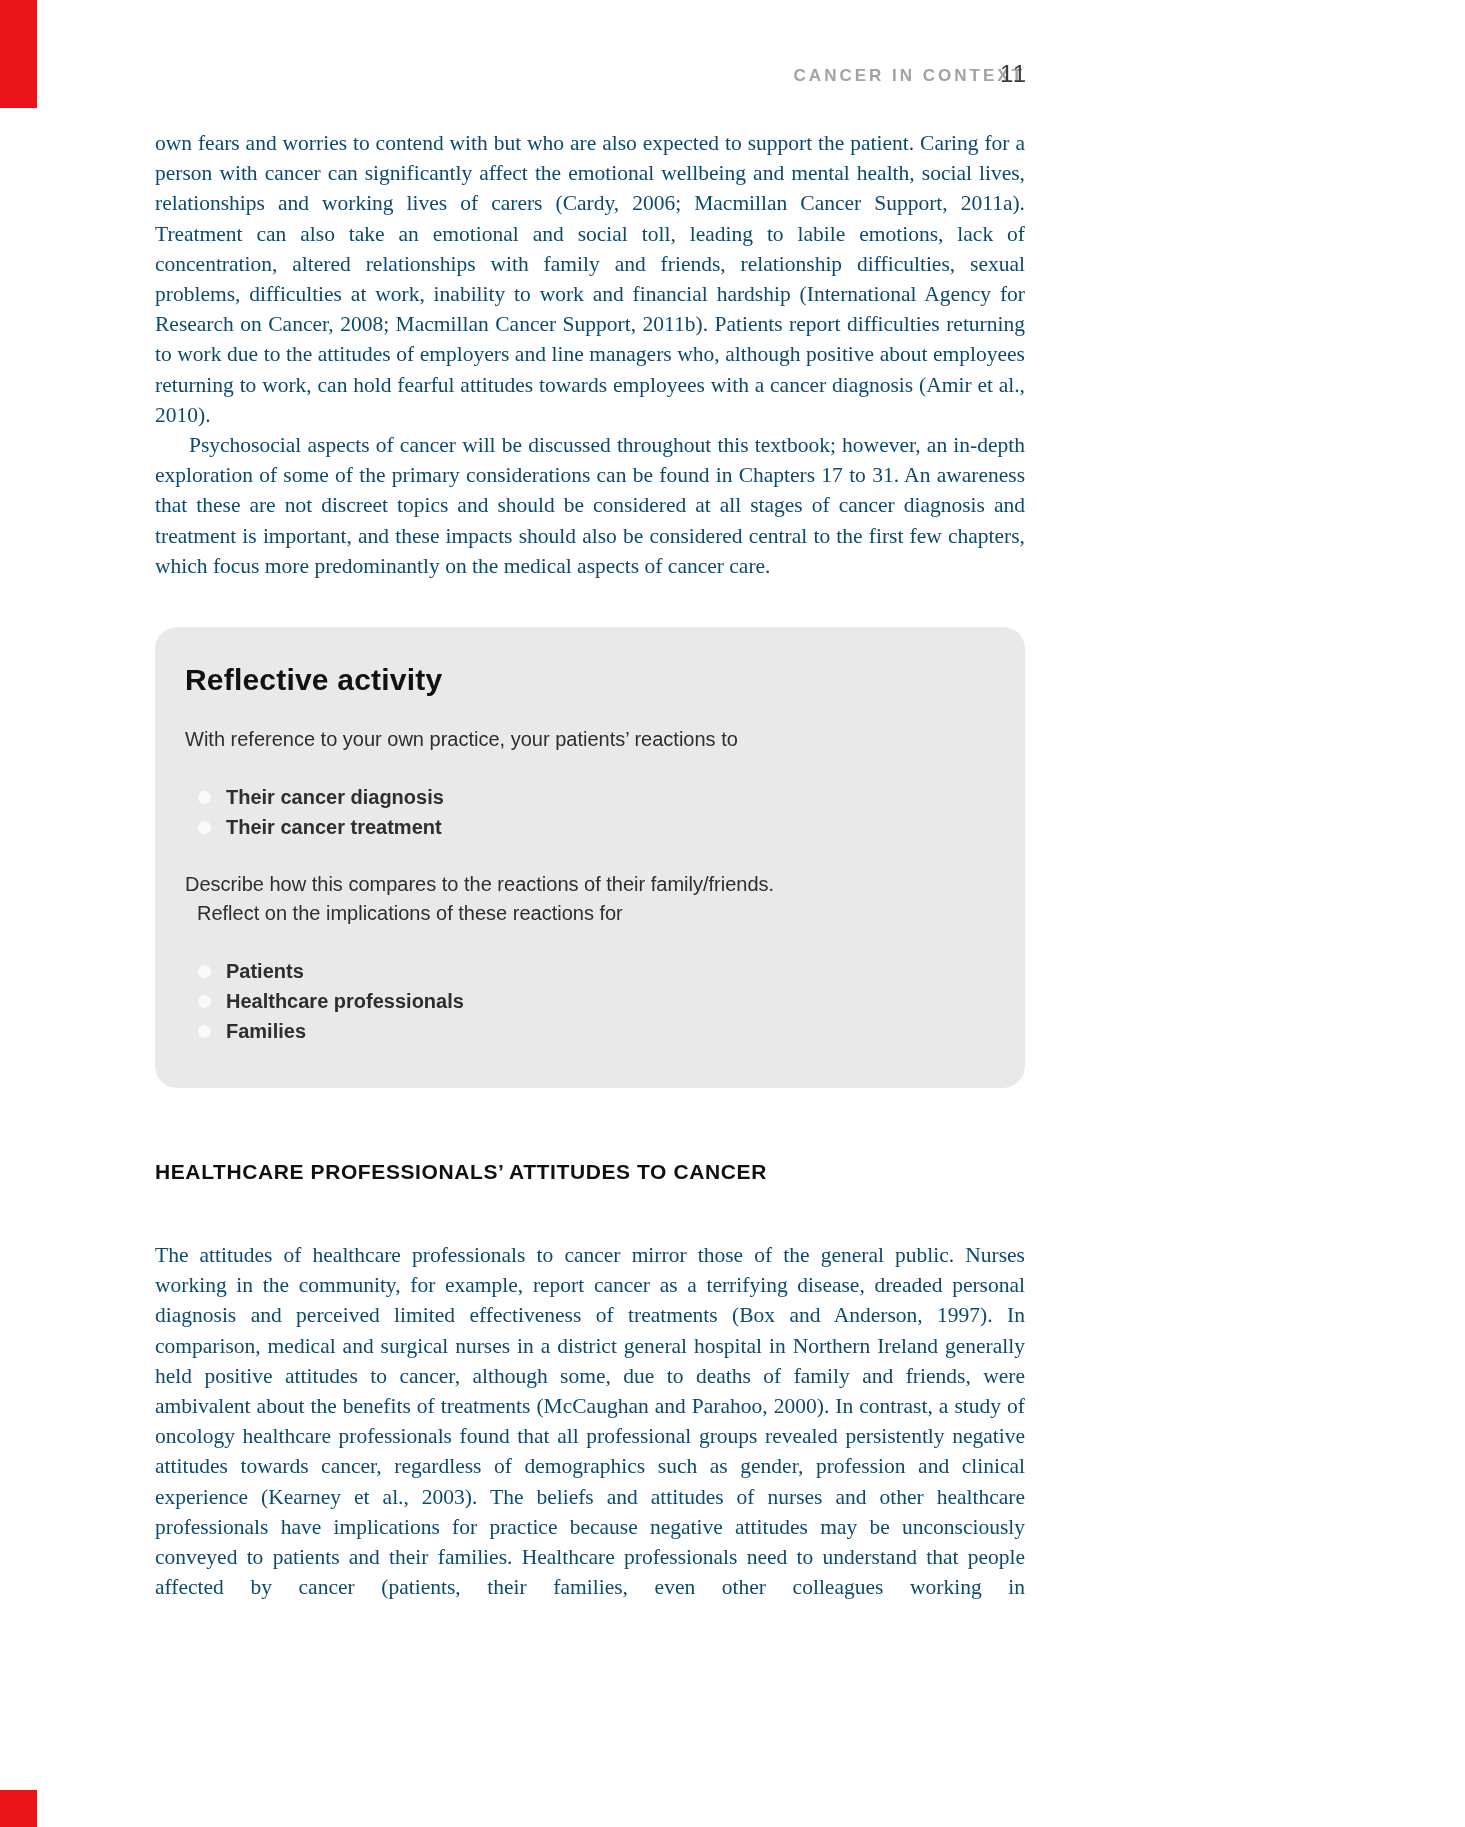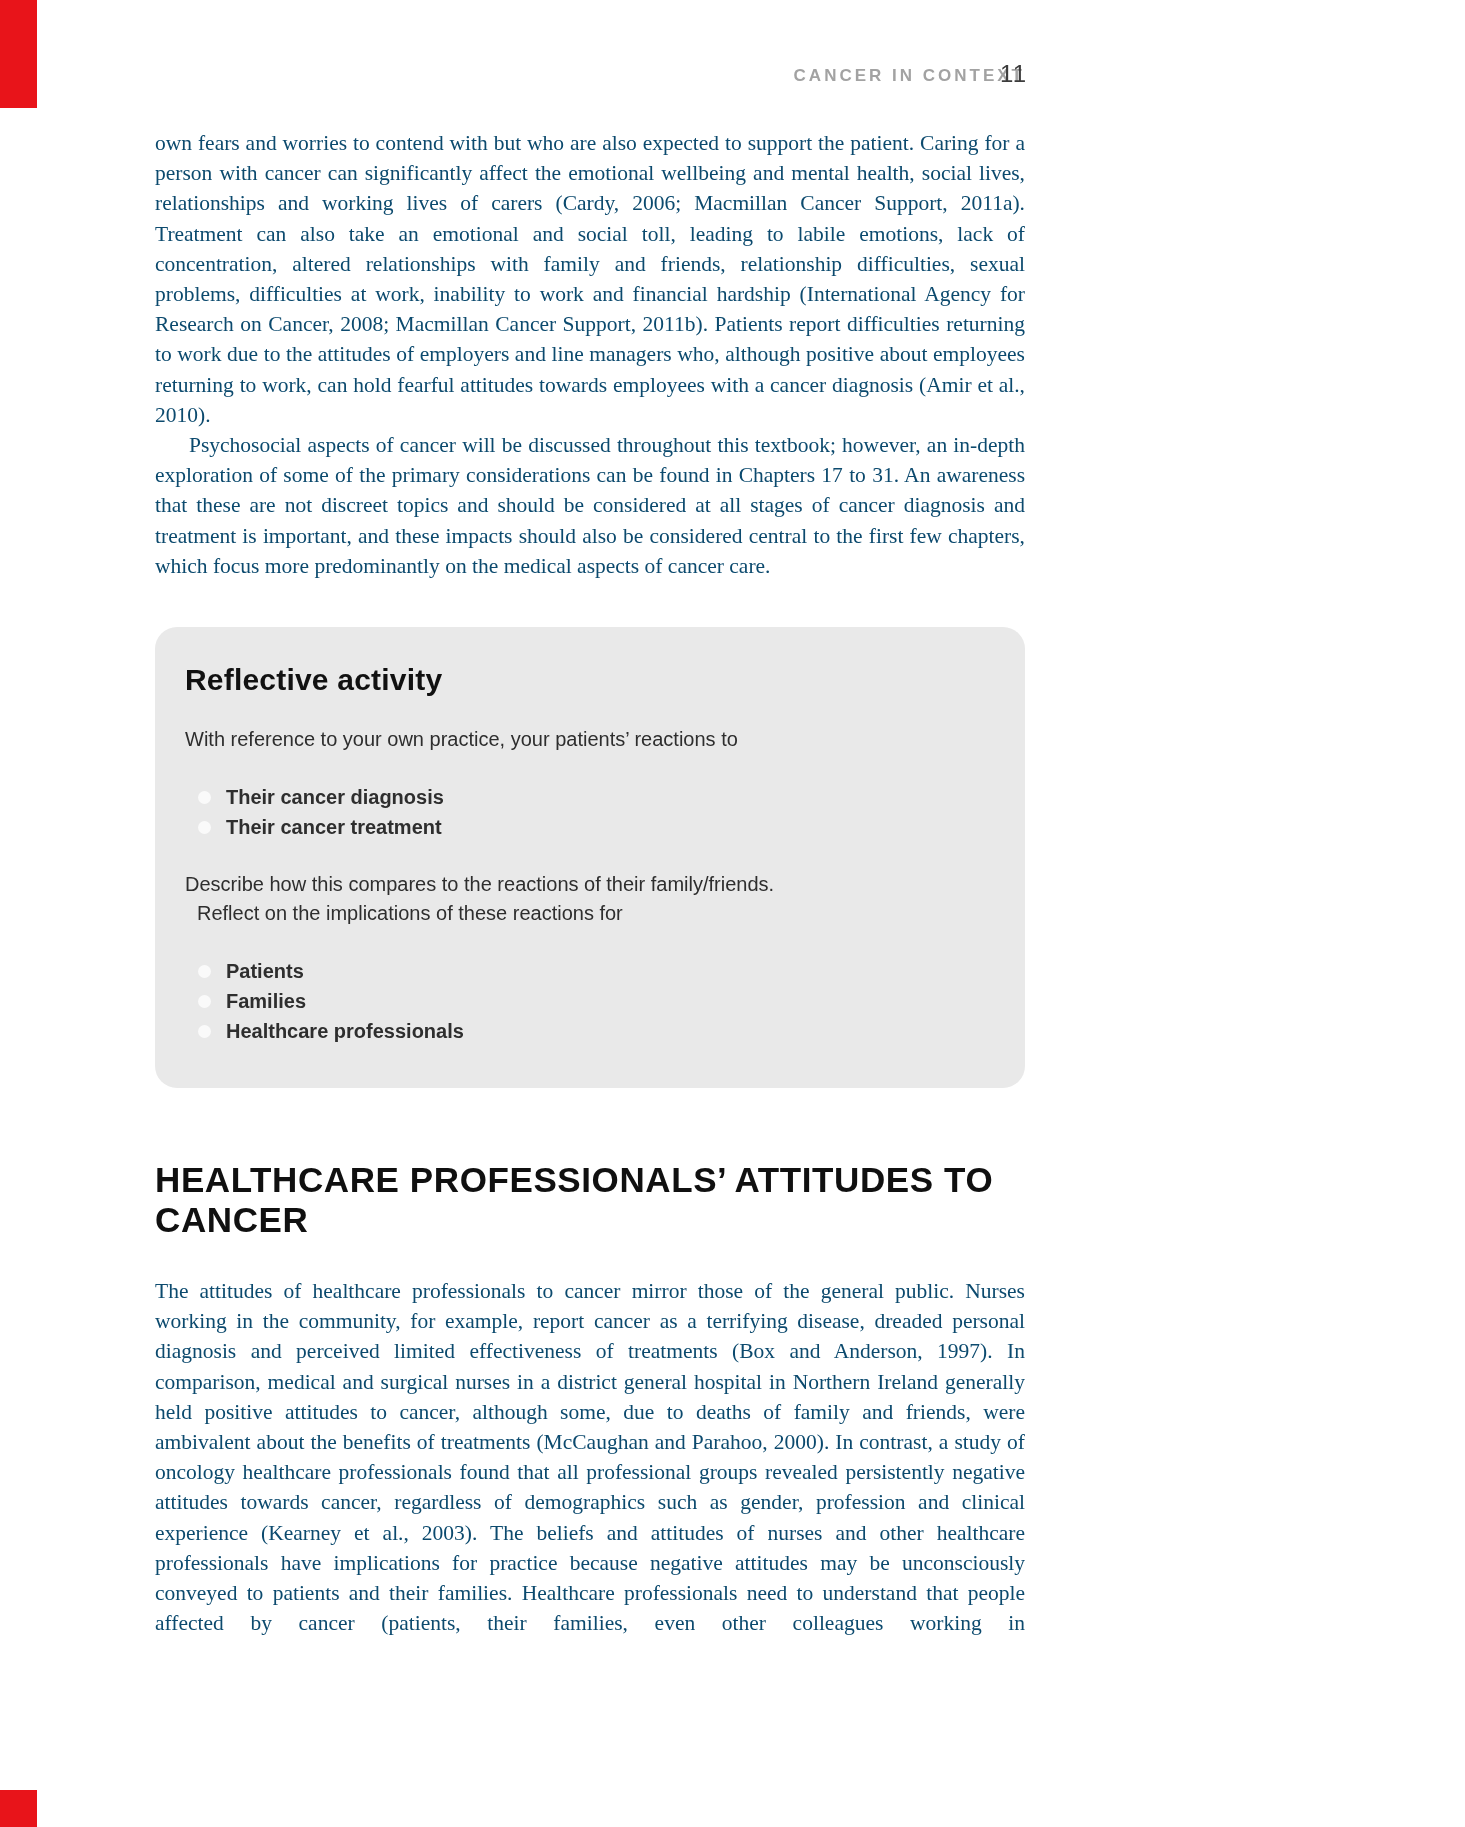--- a/index.html
+++ b/index.html
@@ -94,27 +94,27 @@
     width:13px;
     height:13px;
     border-radius:50%;
     background:#fafafa;
     margin:0 15px 0 13px;
     flex:0 0 13px;
   }
 
   .section-heading{
     font-family:"Liberation Sans","DejaVu Sans",sans-serif;
-    font-size:35px;
+    font-size:21px;
     font-weight:600;
     color:#101010;
     letter-spacing:0.6px;
     margin:72px 0 0 0;
   }
-  .par-after-heading{margin-top:36px;}
+  .par-after-heading{margin-top:56px;}
 </style>
 </head>
 <body>
 
 <div class="page">
 
   <div class="accent top"></div>
   <div class="accent bottom"></div>
 
   <div class="content">
@@ -147,25 +147,25 @@
       <p class="box-line">Describe how this compares to the reactions of their family/friends.</p>
       <p class="box-line box-indent">Reflect on the implications of these reactions for</p>
 
       <ul class="box-list" style="margin-bottom:0;">
         <li>
           <span class="dot"></span>
           <span>Patients</span>
         </li>
         <li>
           <span class="dot"></span>
-          <span>Families</span>
+          <span>Healthcare professionals</span>
         </li>
         <li>
           <span class="dot"></span>
-          <span>Healthcare professionals</span>
+          <span>Families</span>
         </li>
       </ul>
     </div>
 
     <h1 class="section-heading">HEALTHCARE PROFESSIONALS’ ATTITUDES TO CANCER</h1>
 
     <p class="body-par par-after-heading last-par">The attitudes of healthcare professionals to cancer mirror those of the general public. Nurses working in the community, for example, report cancer as a terrifying disease, dreaded personal diagnosis and perceived limited effectiveness of treatments (Box and Anderson, 1997). In comparison, medical and surgical nurses in a district general hospital in Northern Ireland generally held positive attitudes to cancer, although some, due to deaths of family and friends, were ambivalent about the benefits of treatments (McCaughan and Parahoo, 2000). In contrast, a study of oncology healthcare professionals found that all professional groups revealed persistently negative attitudes towards cancer, regardless of demographics such as gender, profession and clinical experience (Kearney et al., 2003). The beliefs and attitudes of nurses and other healthcare professionals have implications for practice because negative attitudes may be unconsciously conveyed to patients and their families. Healthcare professionals need to understand that people affected by cancer (patients, their families, even other colleagues working in</p>
 
   </div>
 </div>

